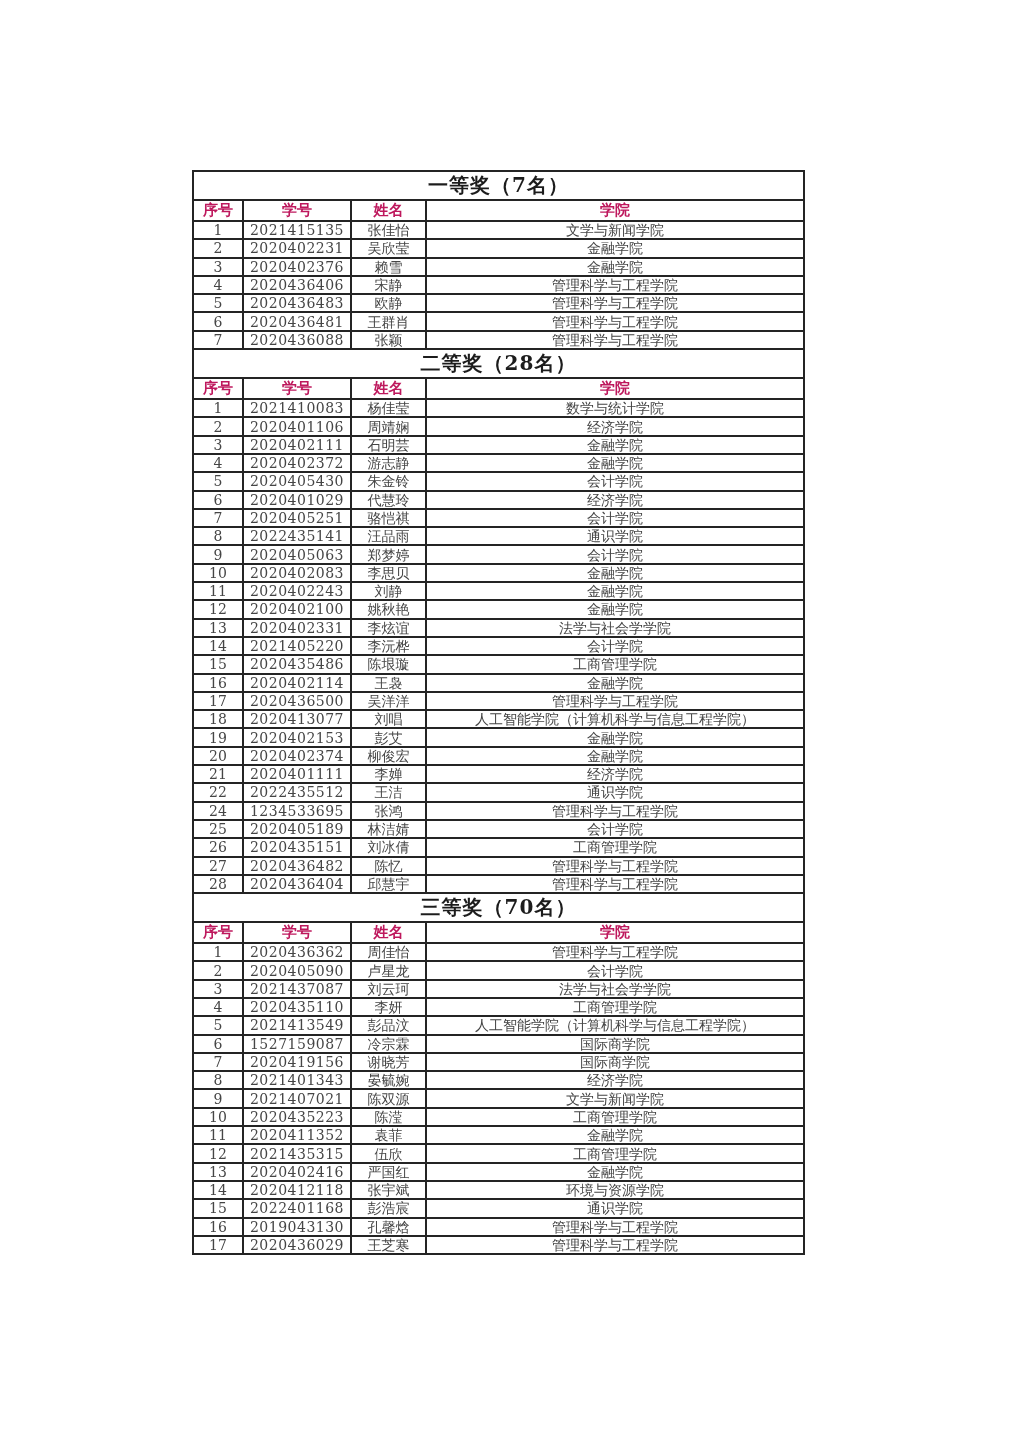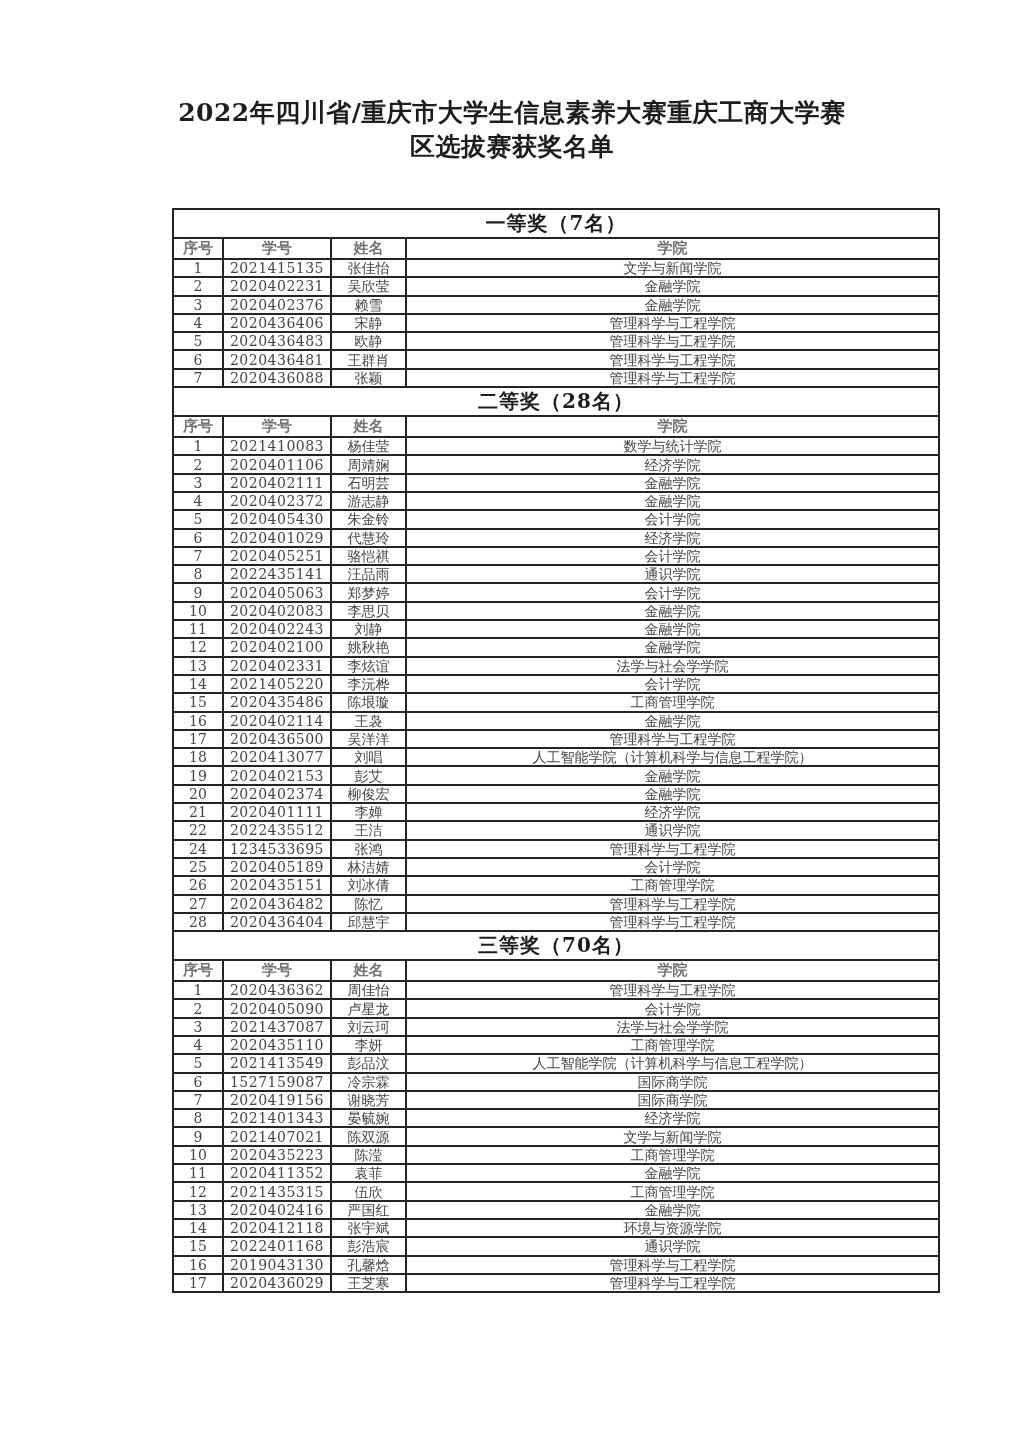--- a/index.html
+++ b/index.html
@@ -24,24 +24,23 @@
     text-align: center;
     font-size: 25px;
     font-weight: bold;
     color: #1d1d1d;
     line-height: 1.34;
     letter-spacing: 0.5px;
   }
   .doc-title .title-line { display: block; }
   .awards-table-wrap {
     position: absolute;
-    left: 172px;
+    left: 192px;
     top: 170px;
-    width: 768px;
-    margin-top: 38px;
+    width: 613px;
   }
   table.awards {
     width: 100%;
     border-collapse: collapse;
     table-layout: fixed;
   }
   table.awards td {
     border: 2px solid #242424;
     text-align: center;
     vertical-align: middle;
@@ -53,38 +52,34 @@
     height: 24px;
     font-size: 20px;
     font-weight: bold;
     color: #1c1c1c;
     letter-spacing: 1px;
   }
   tr.colhead-row td {
     height: 18px;
     font-size: 15px;
     font-weight: bold;
-    color: #737373;
+    color: #be185d;
   }
   tr.data-row td {
     height: 16.3px;
     font-size: 14px;
     color: #454545;
     line-height: 1;
   }
   tr.data-row td.cell-student-id { letter-spacing: 0.5px; }
 </style>
 </head>
 <body>
 
 <div id="page">
-  <div class="doc-title">
-    <span class="title-line">2022年四川省/重庆市大学生信息素养大赛重庆工商大学赛</span>
-    <span class="title-line">区选拔赛获奖名单</span>
-  </div>
 
   <div class="awards-table-wrap">
     <table class="awards">
       <colgroup>
         <col style="width:50px">
         <col style="width:108px">
         <col style="width:75px">
         <col>
       </colgroup>
       <tbody>

